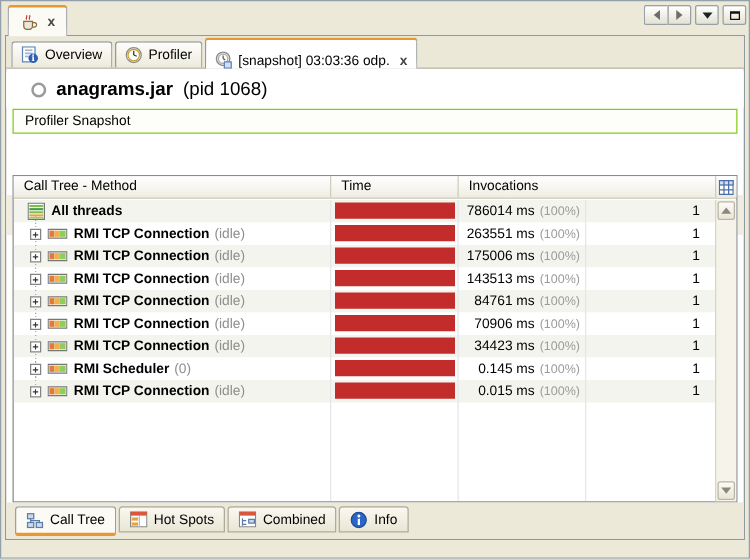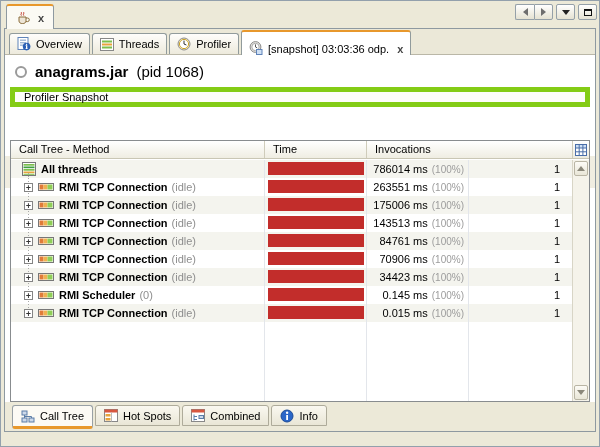--- a/index.html
+++ b/index.html
@@ -32,27 +32,27 @@
   .view-tabbar { position:absolute; top:0; left:0; right:0; height:26px; background:#EBE8D8;
                  border-bottom:1px solid #BAB7A7; display:flex; align-items:flex-end; padding-left:4px; gap:2px; }
   .vtab { height:21px; display:flex; align-items:center; gap:5px; padding:0 7px; white-space:nowrap;
           background:linear-gradient(#FEFDFB,#EDEADC); border:1px solid #919B9C; border-bottom:none;
           border-radius:3px 3px 0 0; }
   .vtab.selected { background:#FFFFFF; border-top:2px solid #E8982C; height:25px; margin-bottom:-1px; z-index:2;align-items:flex-end; }
   .vtab .icon, .doc-tab .icon, .btab .icon { display:inline-flex; align-items:center; }
 
   
   .header-row { position:absolute; top:28px; left:0; right:0; height:29px; background:#fff;
-                display:flex; align-items:center; padding-left:10px; gap:8px; }
+                display:flex; align-items:center; padding-left:20px; gap:8px; }
   .ring { width:12px; height:12px; border:2.5px solid #9A9A9A; border-radius:50%; }
   .htitle { font-size:15px; font-weight:bold; }
   .hsub { font-size:15px; }
 
   
-  .section-bar { position:absolute; top:58px; left:5px; right:5px; height:20px; border:5px solid #84cc16;
+  .section-bar { position:absolute; top:58px; left:5px; right:5px; height:20px; border:1px solid #84cc16;
                  background:#FDFDFA; display:flex; align-items:center; padding-left:9px; }
 
   
   .toolbar { position:absolute; top:79px; left:0; right:0; height:32px; background:#F0EDE0;
              display:flex; align-items:center; padding-left:8px;margin-top:48px; }
   .tbtn { width:24px; height:24px; display:flex; align-items:center; justify-content:center; }
   .tsep { width:1px; height:20px; background:#C9C6B8; margin:0 7px; }
   .vlabel { margin:0 8px 0 6px; }
   .combo { width:114px; height:21px; background:#fff; border:1px solid #7F9DB9; display:flex; align-items:center;
            padding-left:4px; gap:5px; }
@@ -156,31 +156,20 @@
               <rect x="3" y="5" width="6" height="1.4" fill="#9FB6D4"></rect>
               <rect x="3" y="7.5" width="3.5" height="1.4" fill="#9FB6D4"></rect>
               <circle cx="9.6" cy="9.6" r="3.8" fill="#2B5FB4"></circle>
               <text x="9.6" y="12.2" font-size="7" fill="#fff" text-anchor="middle" font-family="DejaVu Serif,serif" font-weight="bold">i</text>
             </svg>
           </span>
           <span>Overview</span>
         </div>
         <div class="vtab">
           <span class="icon">
-            <svg width="14" height="13">
-              <rect x="0.5" y="0.5" width="13" height="12" fill="#fff" stroke="#888"></rect>
-              <rect x="2" y="2.5" width="10" height="2" fill="#7CBF4C"></rect>
-              <rect x="2" y="5.5" width="10" height="2" fill="#E8A33D"></rect>
-              <rect x="2" y="8.5" width="10" height="2" fill="#7CBF4C"></rect>
-            </svg>
-          </span>
-          <span>Threads</span>
-        </div>
-        <div class="vtab">
-          <span class="icon">
             <svg width="14" height="14">
               <circle cx="7" cy="7" r="6" fill="#FDF4D7" stroke="#8A8A8A"></circle>
               <circle cx="7" cy="7" r="4.6" fill="#fff" stroke="#C9A227"></circle>
               <line x1="7" y1="7" x2="7" y2="3.6" stroke="#333"></line>
               <line x1="7" y1="7" x2="9.4" y2="8" stroke="#333"></line>
             </svg>
           </span>
           <span>Profiler</span>
         </div>
         <div class="vtab selected">

